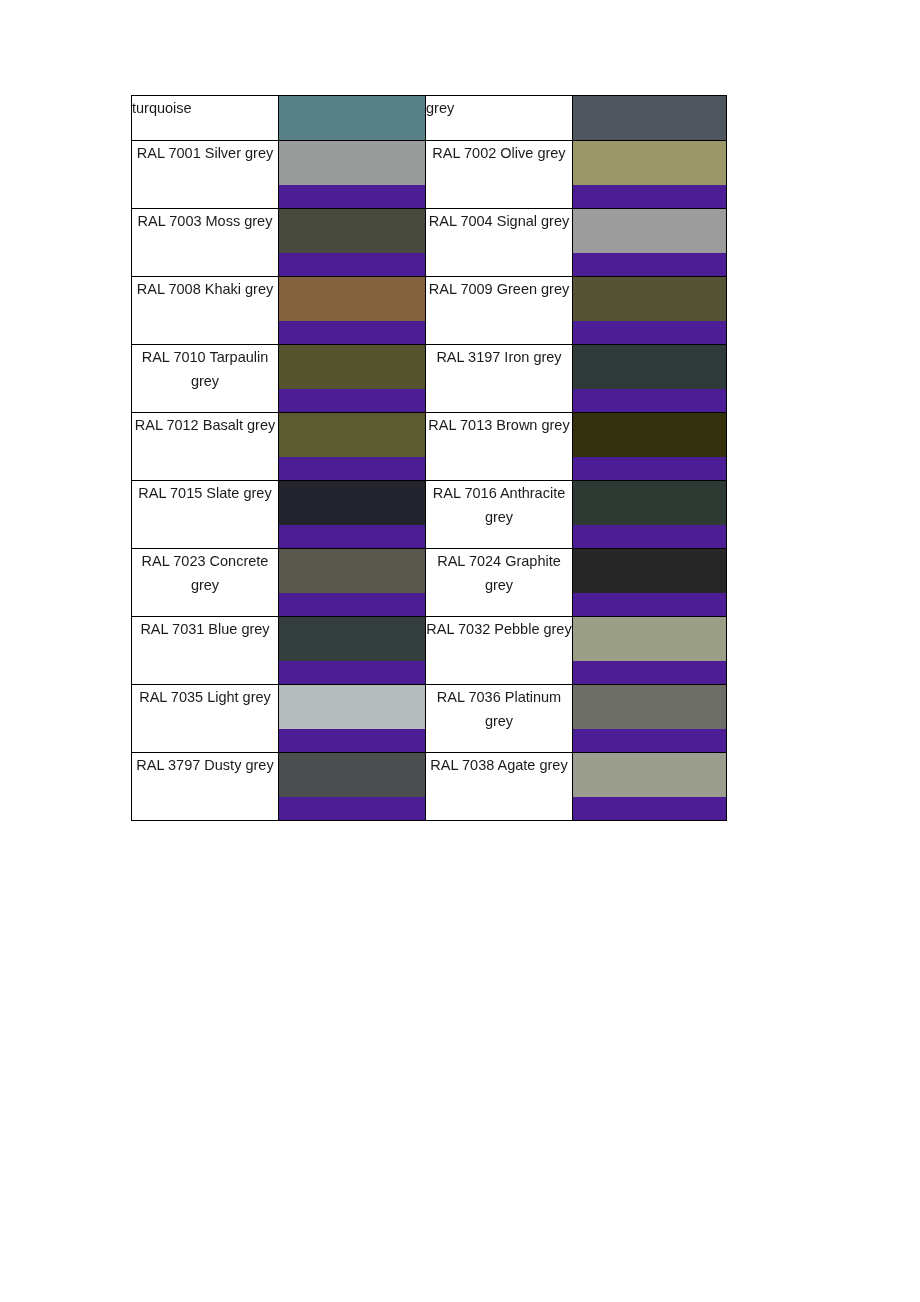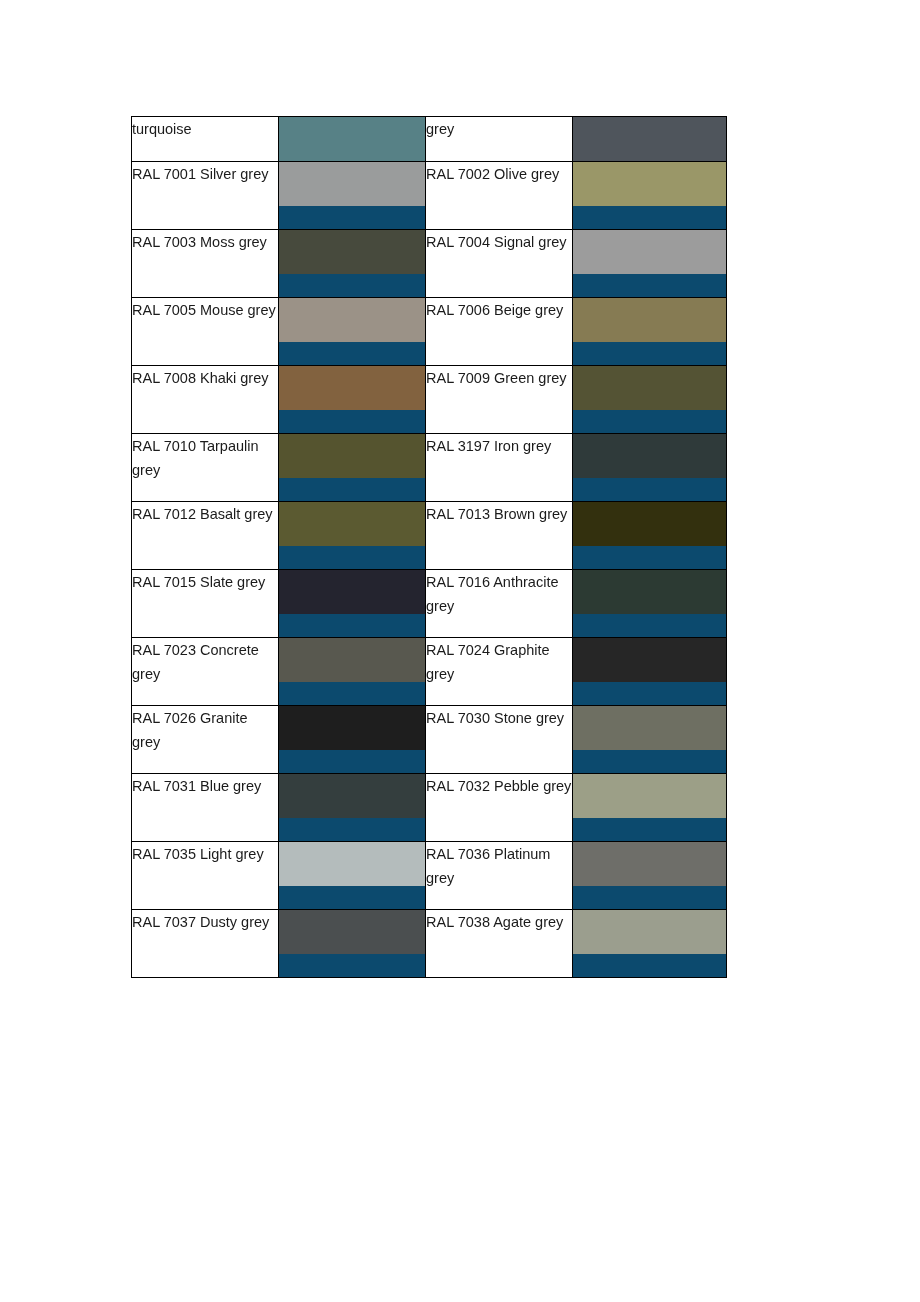--- a/index.html
+++ b/index.html
@@ -19,25 +19,25 @@
   #page {
     position: relative;
     width: 920px;
     height: 1302px;
     background: #ffffff;
   }
 
   #ral-table {
     position: absolute;
     left: 131px;
-    top: 116px;
+    top: 95px;
     width: 591px;
     border-collapse: collapse;
     table-layout: fixed;
-    background: #0c4a6e;
+    background: #4c1d95;
   }
 
   #ral-table td {
     border: 1px solid #000000;
     padding: 0;
     margin: 0;
     vertical-align: top;
   }
 
   td.label-cell {
@@ -67,21 +67,21 @@
     min-height: 44px;
   }
 
   tr.row-head td.label-cell {
     padding-top: 12px;
     padding-bottom: 12px;
   }
 
   
   tr.row-head { height: 45px; }
-  tr.row-std  { height: 68px; }
+  tr.row-std  { height: 68px; text-align: center; }
 </style>
 </head>
 <body>
 
 <div id="page" style="background: rgb(255, 255, 255);">
   <table id="ral-table">
     <tbody id="ral-table-body">
         <tr class="row-head">
           <td class="label-cell">turquoise</td>
           <td class="swatch-cell">
@@ -103,30 +103,20 @@
           </td>
         </tr>
         <tr class="row-std">
           <td class="label-cell">RAL 7003 Moss grey</td>
           <td class="swatch-cell">
             <span class="swatch" style="background-color: rgb(71, 74, 61);"></span>
           </td>
           <td class="label-cell">RAL 7004 Signal grey</td>
           <td class="swatch-cell last">
             <span class="swatch" style="background-color: rgb(156, 156, 156);"></span>
-          </td>
-        </tr>
-        <tr class="row-std">
-          <td class="label-cell">RAL 7005 Mouse grey</td>
-          <td class="swatch-cell">
-            <span class="swatch" style="background-color: rgb(155, 146, 135);"></span>
-          </td>
-          <td class="label-cell">RAL 7006 Beige grey</td>
-          <td class="swatch-cell last">
-            <span class="swatch" style="background-color: rgb(134, 123, 83);"></span>
           </td>
         </tr>
         <tr class="row-std">
           <td class="label-cell">RAL 7008 Khaki grey</td>
           <td class="swatch-cell">
             <span class="swatch" style="background-color: rgb(130, 98, 63);"></span>
           </td>
           <td class="label-cell">RAL 7009 Green grey</td>
           <td class="swatch-cell last">
             <span class="swatch" style="background-color: rgb(84, 83, 52);"></span>
@@ -166,51 +156,41 @@
           <td class="label-cell">RAL 7023 Concrete grey</td>
           <td class="swatch-cell">
             <span class="swatch" style="background-color: rgb(88, 88, 79);"></span>
           </td>
           <td class="label-cell">RAL 7024 Graphite grey</td>
           <td class="swatch-cell last">
             <span class="swatch" style="background-color: rgb(38, 38, 38);"></span>
           </td>
         </tr>
         <tr class="row-std">
-          <td class="label-cell">RAL 7026 Granite grey</td>
-          <td class="swatch-cell">
-            <span class="swatch" style="background-color: rgb(30, 30, 30);"></span>
-          </td>
-          <td class="label-cell">RAL 7030 Stone grey</td>
-          <td class="swatch-cell last">
-            <span class="swatch" style="background-color: rgb(110, 111, 98);"></span>
-          </td>
-        </tr>
-        <tr class="row-std">
           <td class="label-cell">RAL 7031 Blue grey</td>
           <td class="swatch-cell">
             <span class="swatch" style="background-color: rgb(52, 62, 62);"></span>
           </td>
           <td class="label-cell">RAL 7032 Pebble grey</td>
           <td class="swatch-cell last">
             <span class="swatch" style="background-color: rgb(156, 159, 135);"></span>
           </td>
         </tr>
         <tr class="row-std">
           <td class="label-cell">RAL 7035 Light grey</td>
           <td class="swatch-cell">
             <span class="swatch" style="background-color: rgb(180, 188, 188);"></span>
           </td>
           <td class="label-cell">RAL 7036 Platinum grey</td>
           <td class="swatch-cell last">
             <span class="swatch" style="background-color: rgb(110, 110, 105);"></span>
           </td>
         </tr>
         <tr class="row-std">
-          <td class="label-cell">RAL 7037 Dusty grey</td>
+          <td class="label-cell">RAL 3797 Dusty grey</td>
           <td class="swatch-cell">
             <span class="swatch" style="background-color: rgb(75, 79, 80);"></span>
           </td>
           <td class="label-cell">RAL 7038 Agate grey</td>
           <td class="swatch-cell last">
             <span class="swatch" style="background-color: rgb(155, 158, 142);"></span>
           </td>
         </tr>
       </tbody>
   </table>

